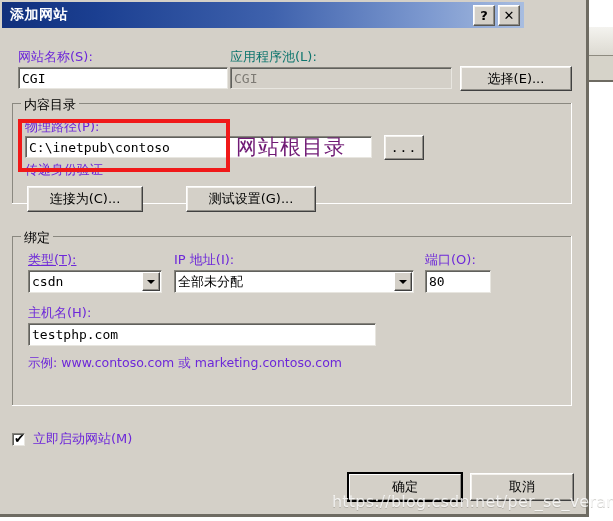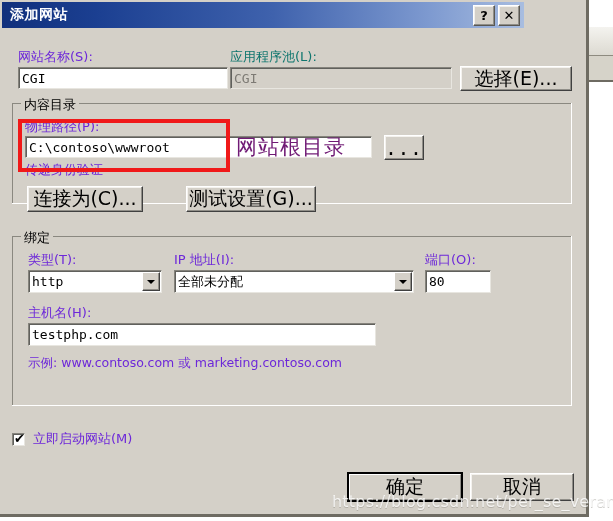--- a/index.html
+++ b/index.html
@@ -135,21 +135,21 @@
     color: #7d7a74;
   }
 
   .btn {
     background: #d4d0c8;
     border-top: 1px solid #ffffff;
     border-left: 1px solid #ffffff;
     border-right: 1px solid #404040;
     border-bottom: 1px solid #404040;
     box-shadow: inset -1px -1px 0 #908e88, inset 1px 1px 0 #f4f2ee;
-    font-size: 19px;
+    font-size: 13px;
     color: #000000;
     display: flex;
     align-items: center;
     justify-content: center;
     box-sizing: border-box;
     white-space: nowrap;
     cursor: default;
     font-family: "DejaVu Sans", "Liberation Sans", sans-serif;
   }
   .btn.default {
@@ -328,36 +328,36 @@
     <div class="tbox disabled" style="position:absolute;left:228px;top:37px;width:222px;height:22px;">CGI</div>
 
     <div class="btn" style="position:absolute;left:458px;top:36px;width:112px;height:25px;">选择(E)...</div>
 
     <div class="group" style="left:10px;top:73px;width:560px;height:101px;">
       <div class="grp-inner"></div>
       <div class="group-title">内容目录</div>
     </div>
 
     <div class="lbl" style="position:absolute;left:23px;top:88px;">物理路径(P):</div>
-    <div class="tbox" style="position:absolute;left:23px;top:106px;width:347px;height:22px;">C:\contoso\wwwroot</div>
+    <div class="tbox" style="position:absolute;left:23px;top:106px;width:347px;height:22px;">C:\inetpub\contoso</div>
     <div class="btn" style="position:absolute;left:382px;top:105px;width:40px;height:25px;font-family:'DejaVu Sans Mono', monospace;letter-spacing:1px;">...</div>
 
     <div class="lbl" style="position:absolute;left:23px;top:131px;">传递身份验证</div>
 
     <div class="btn" style="position:absolute;left:25px;top:156px;width:116px;height:26px;">连接为(C)...</div>
     <div class="btn" style="position:absolute;left:184px;top:156px;width:130px;height:26px;">测试设置(G)...</div>
 
     <div class="group" style="left:10px;top:206px;width:560px;height:170px;">
       <div class="grp-inner"></div>
       <div class="group-title">绑定</div>
     </div>
 
-    <div class="lbl" style="position:absolute;left:26px;top:221px;">类型(T):</div>
+    <div class="lbl" style="position:absolute;left:26px;top:221px;text-decoration:underline;">类型(T):</div>
     <div class="combo" style="position:absolute;left:26px;top:240px;width:134px;height:23px;">
-      <span>http</span>
+      <span>csdn</span>
       <span class="arrow-btn">
           <i class="arrow-glyph"></i>
         </span>
     </div>
 
     <div class="lbl" style="position:absolute;left:172px;top:221px;">IP 地址(I):</div>
     <div class="combo cjk" style="position:absolute;left:172px;top:240px;width:240px;height:23px;">
       <span>全部未分配</span>
       <span class="arrow-btn">
           <i class="arrow-glyph"></i>

